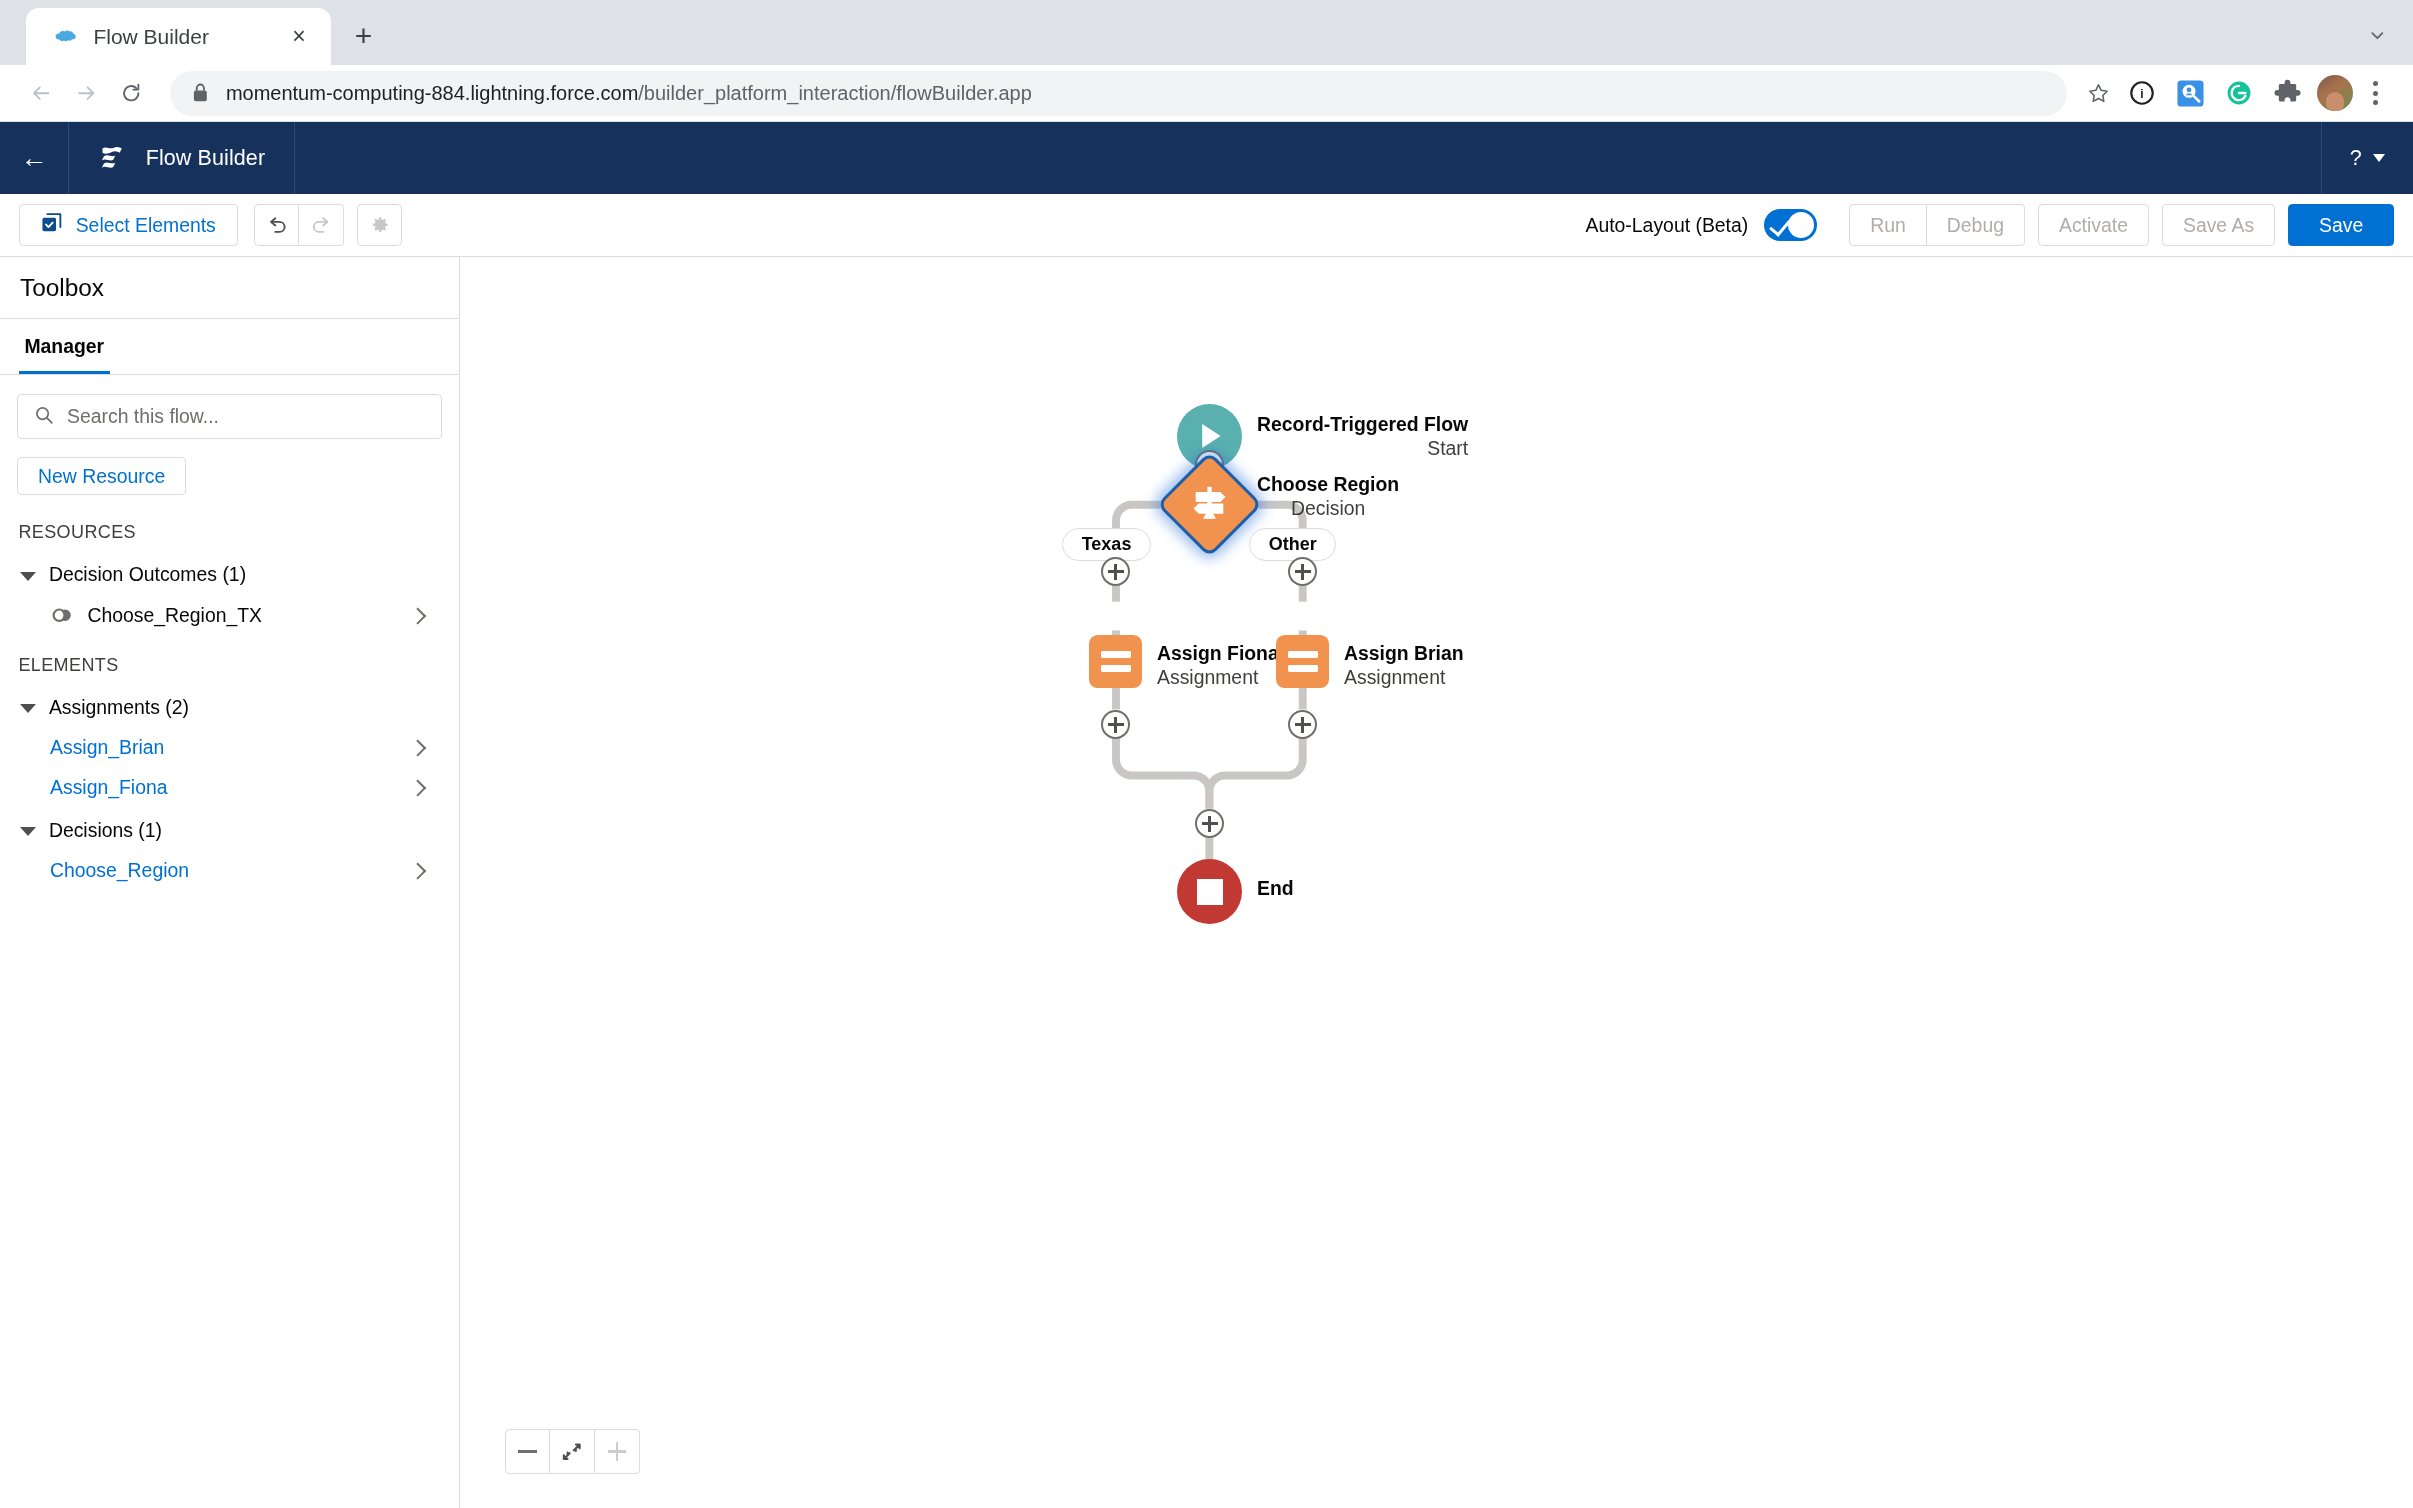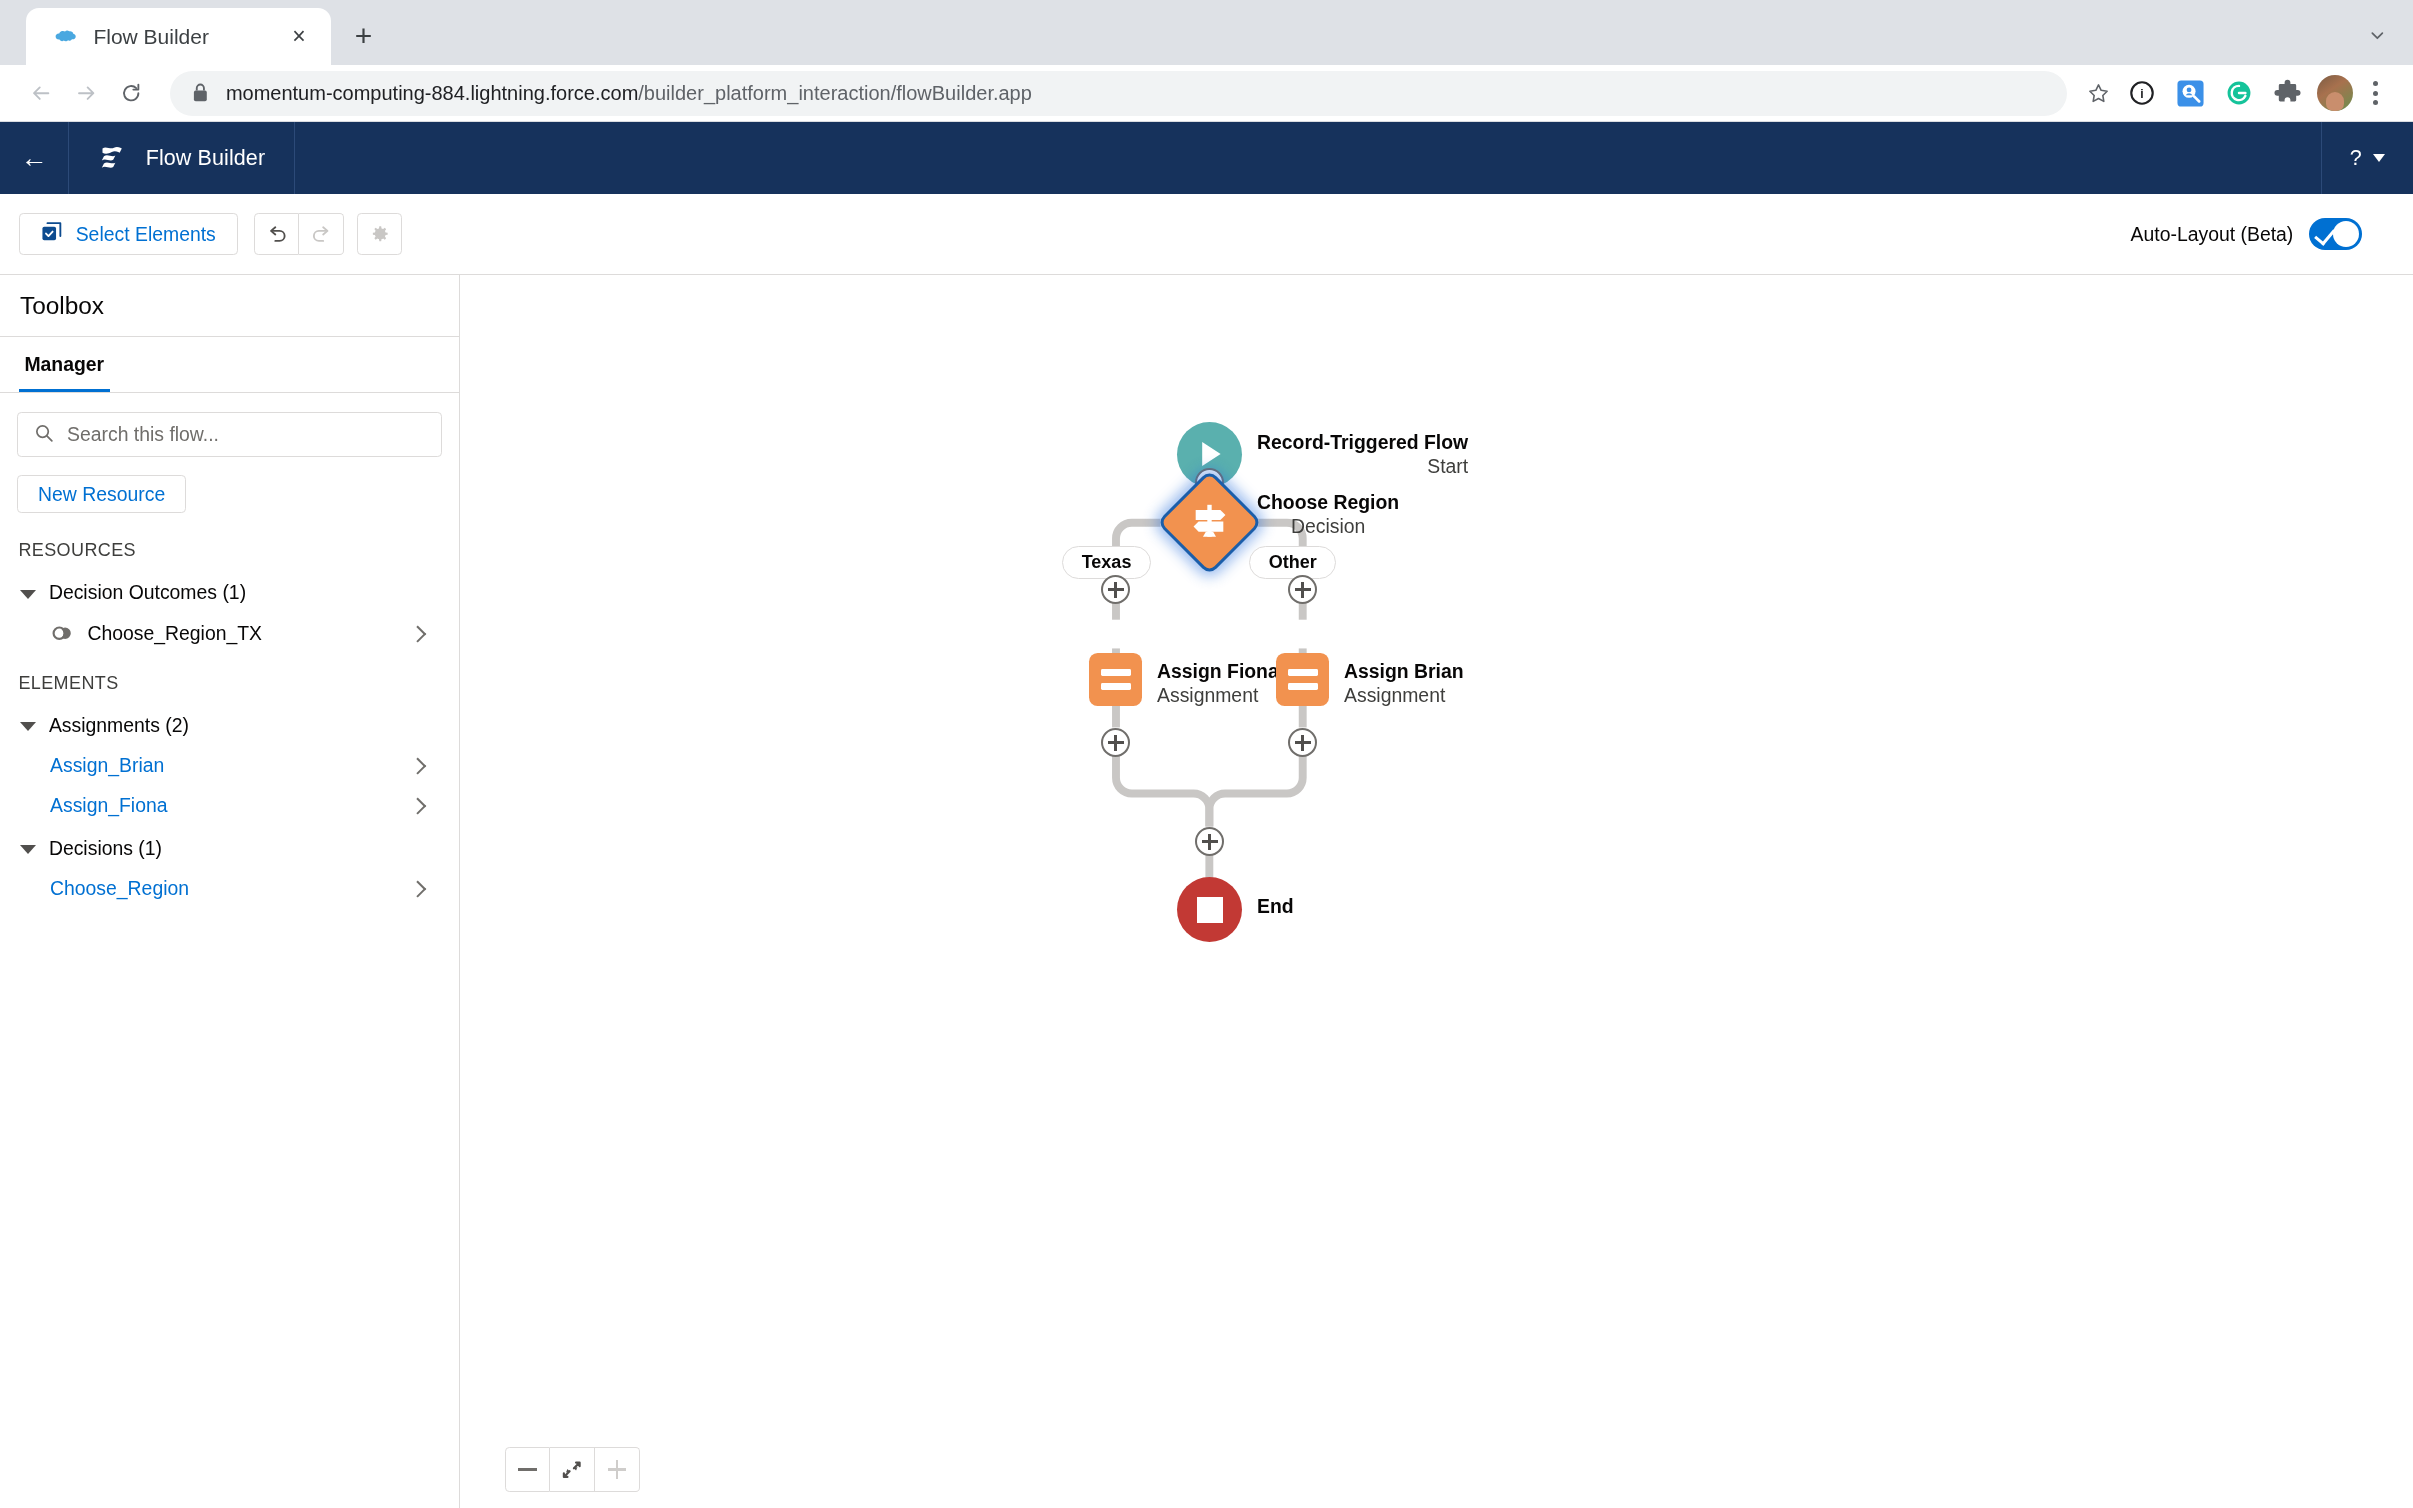--- a/index.html
+++ b/index.html
@@ -108,21 +108,21 @@
     width: 91px; display: flex; align-items: center;
     justify-content: center; gap: 11.5px; font-size: 21.5px;
   }
   .caret-down {
     width: 0; height: 0; border-left: 6.5px solid transparent;
     border-right: 6.5px solid transparent; border-top: 8px solid #fff;
   }
 
   
   .sf-toolbar {
-    height: 81px; background: #ffffff; border-bottom: 0.7px solid #dddbda;
+    height: 63px; background: #ffffff; border-bottom: 0.7px solid #dddbda;
     display: flex; align-items: center; padding: 0 18.7px;
   }
   .btn {
     height: 42px; border: 0.7px solid #dddbda; background: #fff;
     border-radius: 4.3px; display: flex; align-items: center;
     justify-content: center; padding: 0 20px;
     font-size: 19.4px; color: #0070d2; font-family: "Liberation Sans", sans-serif;
     white-space: nowrap;
   }
   .btn-select { gap: 13px; padding: 0 21.5px; }
@@ -429,20 +429,27 @@
   <div class="toolbar-spacer"></div>
 
   <div class="autolayout-wrap">
     <span class="autolayout-label">Auto-Layout (Beta)</span>
     <span class="toggle">
       <span class="check"></span>
       <span class="knob"></span>
     </span>
   </div>
 
+  <div class="btn-group">
+    <div class="btn grp-a disabled">Run</div>
+    <div class="btn grp-b disabled">Debug</div>
+    <div class="btn spaced disabled">Activate</div>
+    <div class="btn spaced disabled">Save As</div>
+    <div class="btn btn-primary">Save</div>
+  </div>
 </div>
 
 <div class="main">
 
   <div class="sidebar">
     <div class="toolbox-header">
       <span class="toolbox-title">Toolbox</span>
     </div>
     <div class="tabs-row">
       <div class="tab-item">Manager</div>

